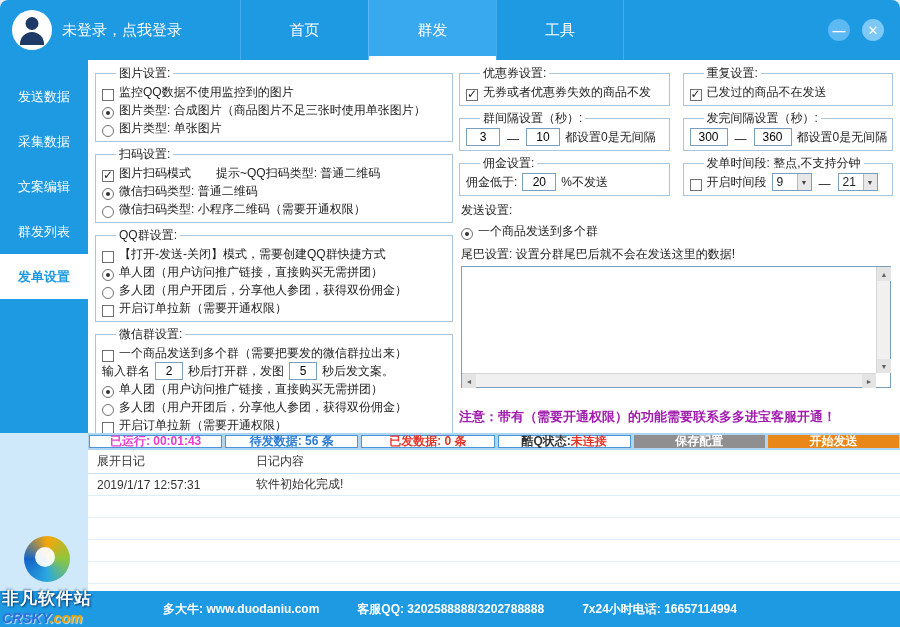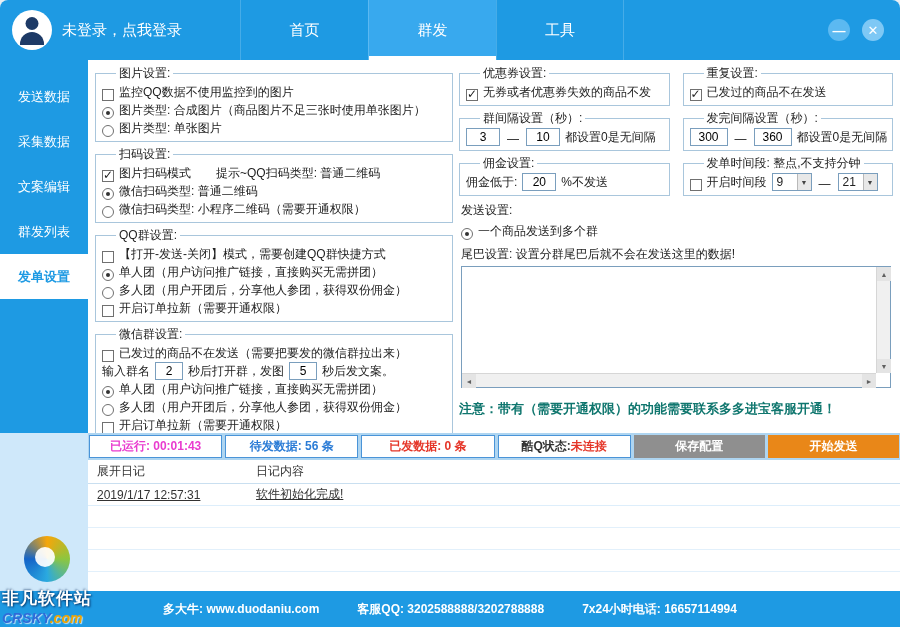--- a/index.html
+++ b/index.html
@@ -57,41 +57,41 @@
   .sec { padding:0 2px; }
   .sec-title { font-size:12px; color:#222; margin:2px 0 3px; white-space:nowrap; }
   .tail-box { border:1px solid #7a9ebd; height:122px; position:relative; background:#fff; }
   .tail-text { position:absolute; inset:0 14px 14px 0; width:calc(100% - 14px); height:calc(100% - 14px);
                border:none; resize:none; outline:none; font-family:"Liberation Sans",sans-serif; font-size:12px; padding:2px; }
   .vscroll { position:absolute; top:0; right:0; bottom:14px; width:14px; background:#f0f0f0; border-left:1px solid #d6d6d6;
              display:flex; flex-direction:column; justify-content:space-between; }
   .hscroll { position:absolute; left:0; right:14px; bottom:0; height:14px; background:#f0f0f0; border-top:1px solid #d6d6d6;
              display:flex; justify-content:space-between; }
   .sbtn { width:14px; height:14px; background:#e4e4e4; color:#606060; font-size:7px; display:flex; align-items:center; justify-content:center; cursor:pointer; }
-  .notice { font-size:13px; font-weight:bold; color:#0f766e; margin-top:8px; white-space:nowrap; }
-
-  
-  .statusbar { height:27px; flex:none; background:#aed5f1; display:flex; gap:3px; padding:2px 1px; }
+  .notice { font-size:13px; font-weight:bold; color:#a21caf; margin-top:16px; white-space:nowrap; }
+
+  
+  .statusbar { height:17px; flex:none; background:#aed5f1; display:flex; gap:3px; padding:2px 1px; }
   .seg { flex:1; display:flex; align-items:center; justify-content:center; font-size:12px; font-weight:bold;
          background:#fff; border:1px solid #4a94d8; min-width:0; white-space:nowrap; }
   .seg-running { color:#e93ccf; }
   .seg-pending { color:#2b7cd6; }
   .seg-sent { color:#e53528; }
   .seg-coolq .cq-label { color:#333; }
   .seg-coolq .cq-value { color:#e53528; margin-left:0;text-align:right; }
   button.seg { border:none; cursor:pointer; color:#fff; font-family:"Liberation Sans",sans-serif; }
   .btn-save { background:#8f8f8f; }
   .btn-start { background:#e98718; }
 
   
   .logarea { flex:1; background:#fff; display:flex; flex-direction:column; min-height:0; font-size:12px; color:#333; }
   .log-header { height:24px; flex:none; display:flex; align-items:center; border-bottom:1px solid #c9dff0; }
   .log-col1 { width:160px; flex:none; padding-left:9px; white-space:nowrap; }
   .log-col2 { flex:1; padding-left:8px; white-space:nowrap; }
-  .log-row { height:22px; flex:none; display:flex; align-items:center; border-bottom:1px solid #ddeefb; cursor:default;text-decoration:underline; }
+  .log-row { height:22px; flex:none; display:flex; align-items:center; border-bottom:1px solid #ddeefb; cursor:default; }
   .log-lines { flex:1; background:repeating-linear-gradient(to bottom, transparent 0 21px, #e2f0fb 21px 22px); }
 
   
   .footer { height:36px; flex:none; background:#1e9ae3; color:#fff; display:flex; align-items:center;
             justify-content:center; gap:38px; font-size:12px; font-weight:bold; white-space:nowrap; }
 
   
   .watermark { position:absolute; left:2px; bottom:1px; display:flex; align-items:center; gap:5px; z-index:10; pointer-events:none;flex-direction:column; }
   .wm-logo { width:46px; height:46px; border-radius:50%; position:relative; flex:none;
              background:conic-gradient(#f6a60a, #8dc63f, #2aa9e0, #1464c8, #f6a60a); }
@@ -193,21 +193,21 @@
             <div class="ctl-row">
               <span class="cb"></span>
               <span class="lbl">开启订单拉新（需要开通权限）</span>
             </div>
           </fieldset>
 
           <fieldset>
             <legend>微信群设置:</legend>
             <div class="ctl-row">
               <span class="cb"></span>
-              <span class="lbl">已发过的商品不在发送（需要把要发的微信群拉出来）</span>
+              <span class="lbl">一个商品发送到多个群（需要把要发的微信群拉出来）</span>
             </div>
             <div class="ctl-row">
               <span class="lbl">输入群名</span>
               <input class="num-input" style="width: 28px;" value="2">
               <span class="lbl">秒后打开群，发图</span>
               <input class="num-input" style="width: 28px;" value="5">
               <span class="lbl">秒后发文案。</span>
             </div>
             <div class="ctl-row">
               <span class="rb on"></span>

